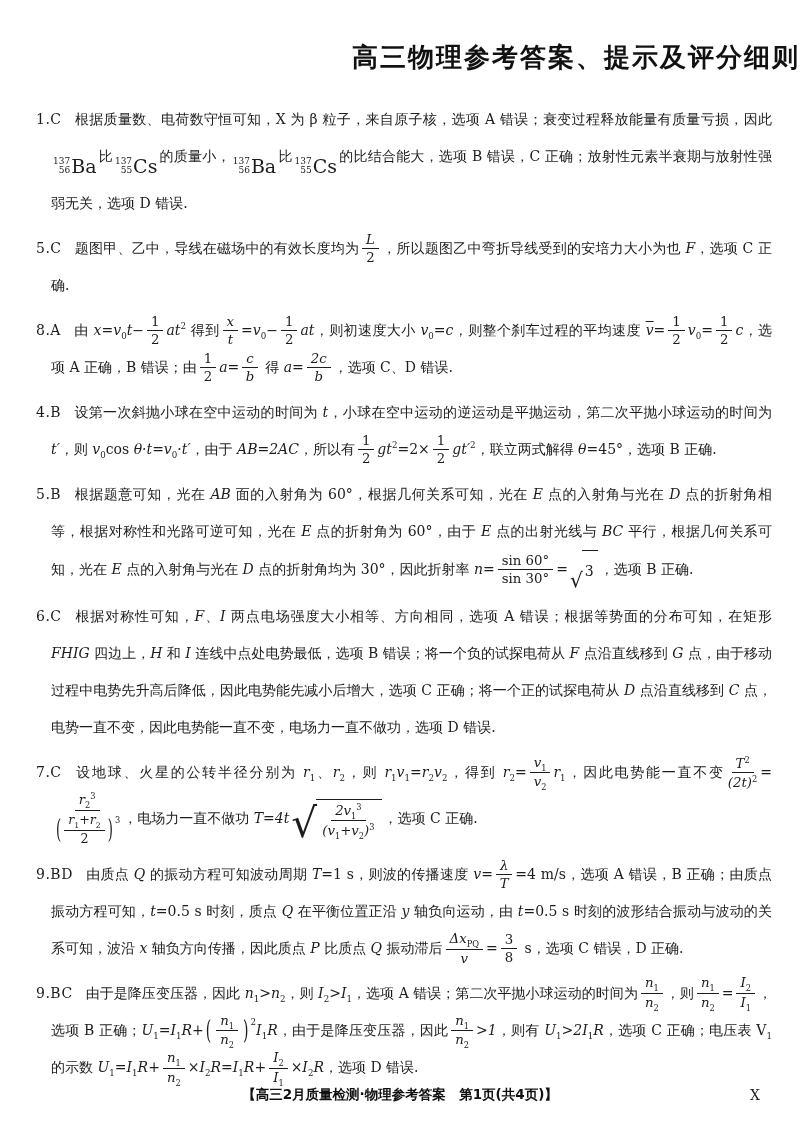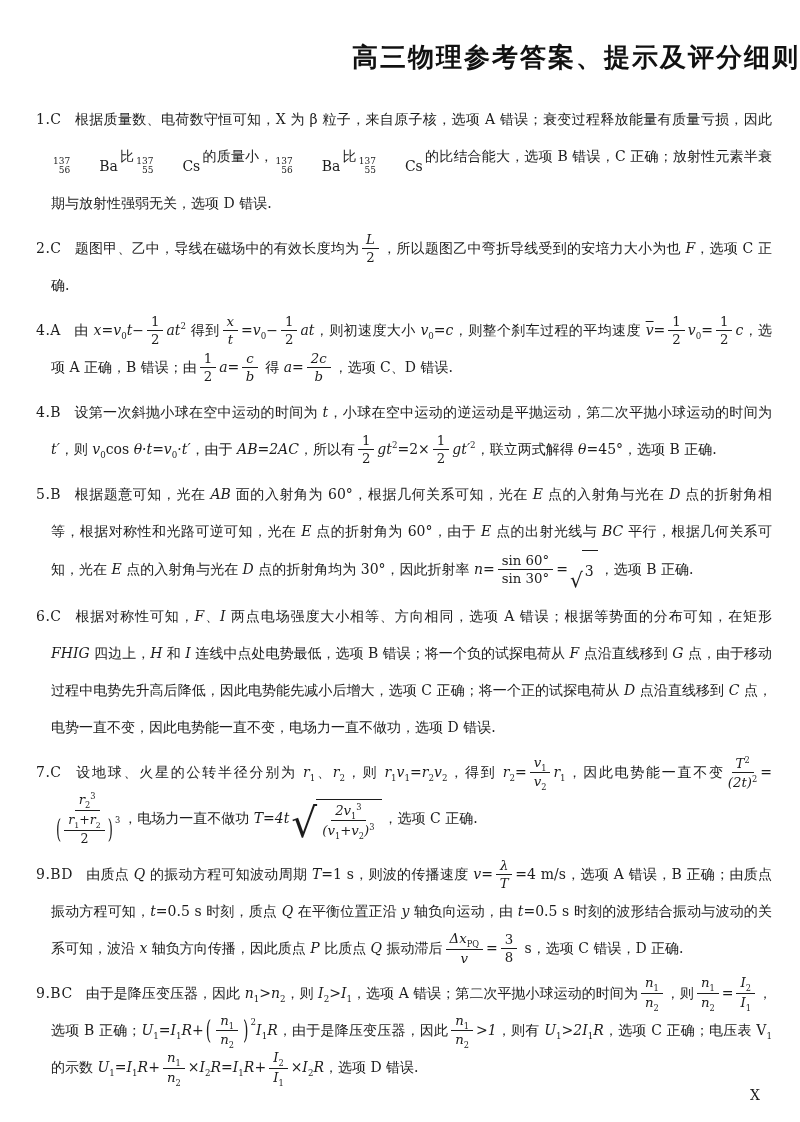--- a/index.html
+++ b/index.html
@@ -47,23 +47,23 @@
     line-height: 1.15;
     font-size: 0.95em;
   }
   .frac .fn { padding: 0 4px 1px 4px; border-bottom: 1px solid #1c1c1c; }
   .frac .fd { padding-top: 1px; }
   .frac .frac { font-size: 0.95em; margin: 1px 1px; align-items: center; }
   .sqrt { display: inline-flex; align-items: flex-end; vertical-align: middle; margin: 0 2px; }
   .sqrt .rad { font-style: normal; font-size: 1.45em; line-height: 0.95; margin-right: -1px; }
   .sqrt:has(.frac) .rad { font-size: 2.9em; line-height: 0.8; }
   .sqrt .cnt { border-top: 1.5px solid #1c1c1c; padding: 2px 4px 0 3px; display: inline-flex; align-items: center; }
-  .nuc { display: inline-flex; align-items: center; vertical-align: -3px; margin: 0 2px; font-style: normal; gap: 28px; }
+  .nuc { display: inline-flex; align-items: center; vertical-align: -3px; margin: 0 2px; font-style: normal; }
   .nuc .ns { display: inline-flex; flex-direction: column; font-size: 9px; line-height: 1.05; text-align: right; margin-right: 1px; }
-  .nuc .sym { font-size: 14px; }
+  .nuc .sym { font-size: 19px; }
   .bigp { display: inline-block; transform: scaleY(1.9); vertical-align: middle; font-style: normal; margin: 0 2px; }
   sup.after-paren { position: relative; top: -0.55em; }
   .ol { text-decoration: overline; }
   .footer { position: absolute; left: 0; right: 0; top: 1086px; height: 24px; }
   .footer-center {
     display: block;
     text-align: center;
     font-family: "DejaVu Sans", "Liberation Sans", sans-serif;
     font-weight: bold;
     font-size: 13.5px;
@@ -101,25 +101,25 @@
             <span>56</span>
           </span>
           <span class="sym txt">Ba</span>
         </span><span class="txt">比</span><span class="nuc">
           <span class="ns">
             <span>137</span>
             <span>55</span>
           </span>
           <span class="sym txt">Cs</span>
         </span><span class="txt">的比结合能大，选项 B 错误，C 正确；放射性元素半衰期与放射性强弱无关，选项 D 错误.</span></p>
-      <p class="item"><span class="label">2.C</span><span class="txt">题图甲、乙中，导线在磁场中的有效长度均为</span><span class="frac">
+      <p class="item"><span class="label">5.C</span><span class="txt">题图甲、乙中，导线在磁场中的有效长度均为</span><span class="frac">
           <span class="fn"><span class="math">L</span></span>
           <span class="fd"><span class="txt">2</span></span>
         </span><span class="txt">，所以题图乙中弯折导线受到的安培力大小为也 </span><span class="math">F</span><span class="txt">，选项 C 正确.</span></p>
-      <p class="item"><span class="label">4.A</span><span class="txt">由 </span><span class="math">x=v<sub>0</sub>t−</span><span class="frac">
+      <p class="item"><span class="label">8.A</span><span class="txt">由 </span><span class="math">x=v<sub>0</sub>t−</span><span class="frac">
           <span class="fn"><span class="txt">1</span></span>
           <span class="fd"><span class="txt">2</span></span>
         </span><span class="math">at<sup>2</sup></span><span class="txt"> 得到</span><span class="frac">
           <span class="fn"><span class="math">x</span></span>
           <span class="fd"><span class="math">t</span></span>
         </span><span class="math">=v<sub>0</sub>−</span><span class="frac">
           <span class="fn"><span class="txt">1</span></span>
           <span class="fd"><span class="txt">2</span></span>
         </span><span class="math">at</span><span class="txt">，则初速度大小 </span><span class="math">v<sub>0</sub>=c</span><span class="txt">，则整个刹车过程的平均速度 </span><span class="math ol">v</span><span class="math">=</span><span class="frac">
           <span class="fn"><span class="txt">1</span></span>
@@ -202,15 +202,16 @@
           <span class="fd"><span class="math">n<sub>2</sub></span></span>
         </span><span class="math">&gt;1</span><span class="txt">，则有 </span><span class="math">U<sub>1</sub>&gt;2I<sub>1</sub>R</span><span class="txt">，选项 C 正确；电压表 V</span><sub class="txt">1</sub><span class="txt"> 的示数 </span><span class="math">U<sub>1</sub>=I<sub>1</sub>R+</span><span class="frac">
           <span class="fn"><span class="math">n<sub>1</sub></span></span>
           <span class="fd"><span class="math">n<sub>2</sub></span></span>
         </span><span class="math">×I<sub>2</sub>R=I<sub>1</sub>R+</span><span class="frac">
           <span class="fn"><span class="math">I<sub>2</sub></span></span>
           <span class="fd"><span class="math">I<sub>1</sub></span></span>
         </span><span class="math">×I<sub>2</sub>R</span><span class="txt">，选项 D 错误.</span></p>
     </div>
   <div class="footer">
+    <span class="footer-center">【高三2月质量检测·物理参考答案　第1页(共4页)】</span>
     <span class="footer-right">X</span>
   </div>
 </div>
 
 </body></html>

